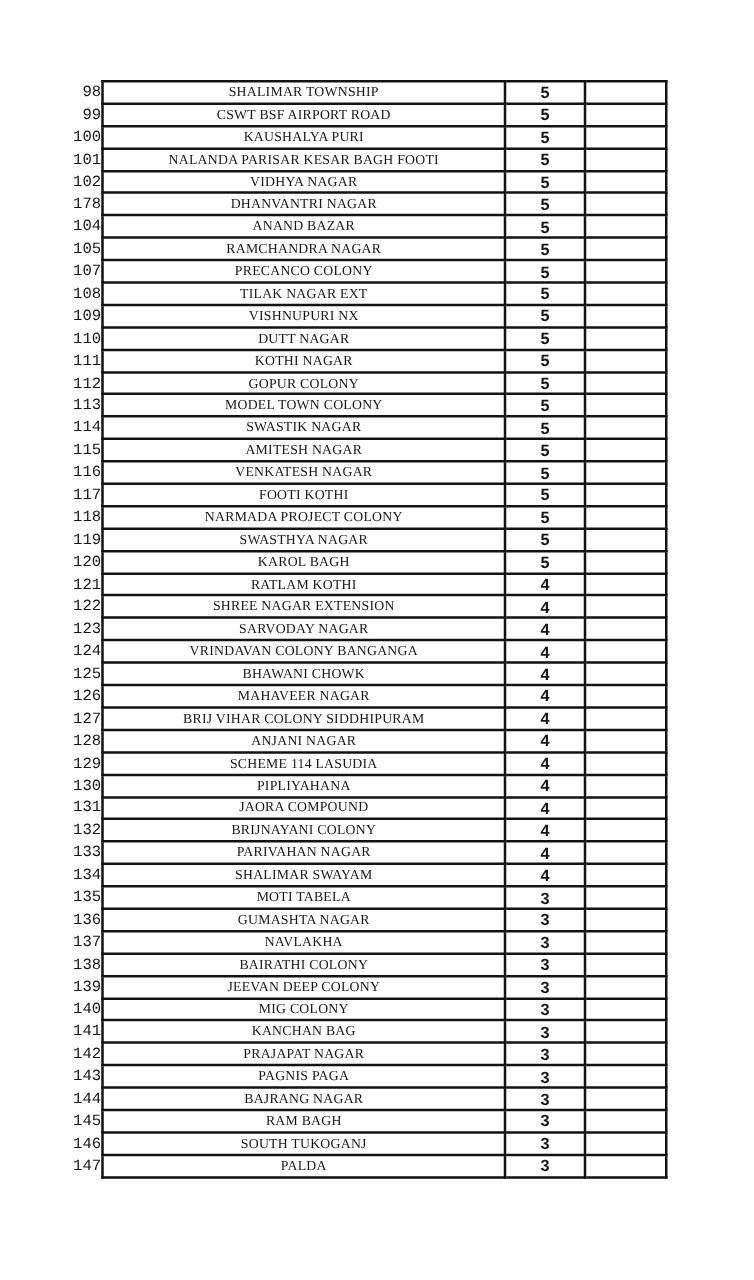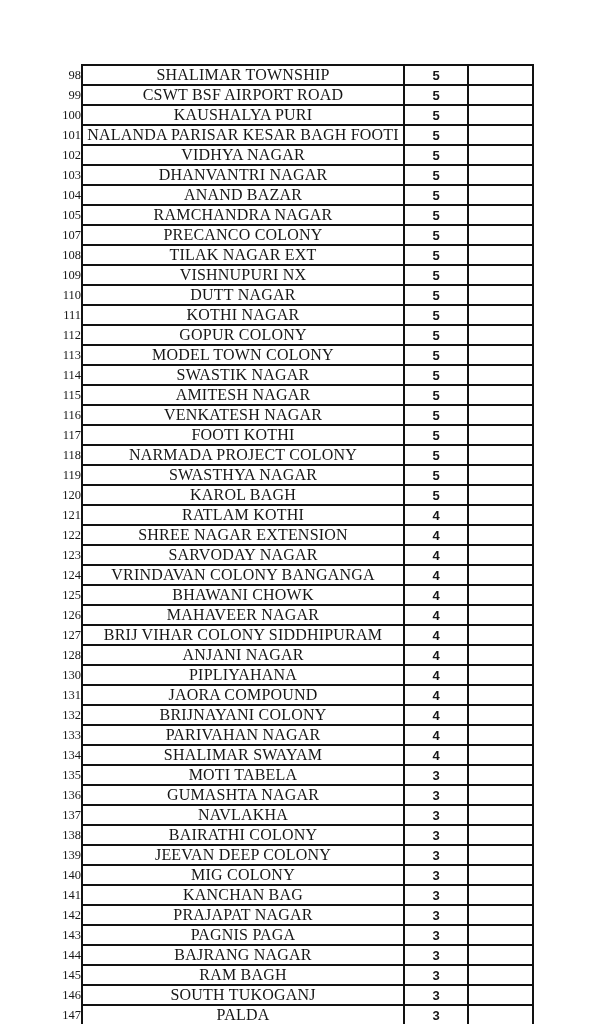--- a/index.html
+++ b/index.html
@@ -28,28 +28,28 @@
     padding: 0;
     overflow: hidden;
     white-space: nowrap;
     vertical-align: middle;
     color: #161616;
   }
   td.cell-num {
     border: none;
     text-align: right;
     padding-right: 3px;
-    font-family: Liberation Serif, serif;
+    font-family: Liberation Mono, monospace;
     font-size: 12.5px;
   }
   td.cell-name {
     border: 2px solid #121212;
     text-align: center;
     font-family: "Liberation Serif", serif;
-    font-size: 16px;
+    font-size: 11px;
     letter-spacing: 0.2px;
   }
   td.cell-value {
     border: 2px solid #121212;
     text-align: center;
     font-family: "Liberation Sans", sans-serif;
     font-weight: bold;
     font-size: 13px;
   }
   td.cell-empty {
@@ -92,21 +92,21 @@
           <td class="cell-value">5</td>
           <td class="cell-empty"></td>
         </tr>
         <tr>
           <td class="cell-num">102</td>
           <td class="cell-name">VIDHYA NAGAR</td>
           <td class="cell-value">5</td>
           <td class="cell-empty"></td>
         </tr>
         <tr>
-          <td class="cell-num">103</td>
+          <td class="cell-num">178</td>
           <td class="cell-name">DHANVANTRI NAGAR</td>
           <td class="cell-value">5</td>
           <td class="cell-empty"></td>
         </tr>
         <tr>
           <td class="cell-num">104</td>
           <td class="cell-name">ANAND BAZAR</td>
           <td class="cell-value">5</td>
           <td class="cell-empty"></td>
         </tr>
@@ -238,20 +238,26 @@
         </tr>
         <tr>
           <td class="cell-num">127</td>
           <td class="cell-name">BRIJ VIHAR COLONY SIDDHIPURAM</td>
           <td class="cell-value">4</td>
           <td class="cell-empty"></td>
         </tr>
         <tr>
           <td class="cell-num">128</td>
           <td class="cell-name">ANJANI NAGAR</td>
+          <td class="cell-value">4</td>
+          <td class="cell-empty"></td>
+        </tr>
+        <tr>
+          <td class="cell-num">129</td>
+          <td class="cell-name">SCHEME 114 LASUDIA</td>
           <td class="cell-value">4</td>
           <td class="cell-empty"></td>
         </tr>
         <tr>
           <td class="cell-num">130</td>
           <td class="cell-name">PIPLIYAHANA</td>
           <td class="cell-value">4</td>
           <td class="cell-empty"></td>
         </tr>
         <tr>

